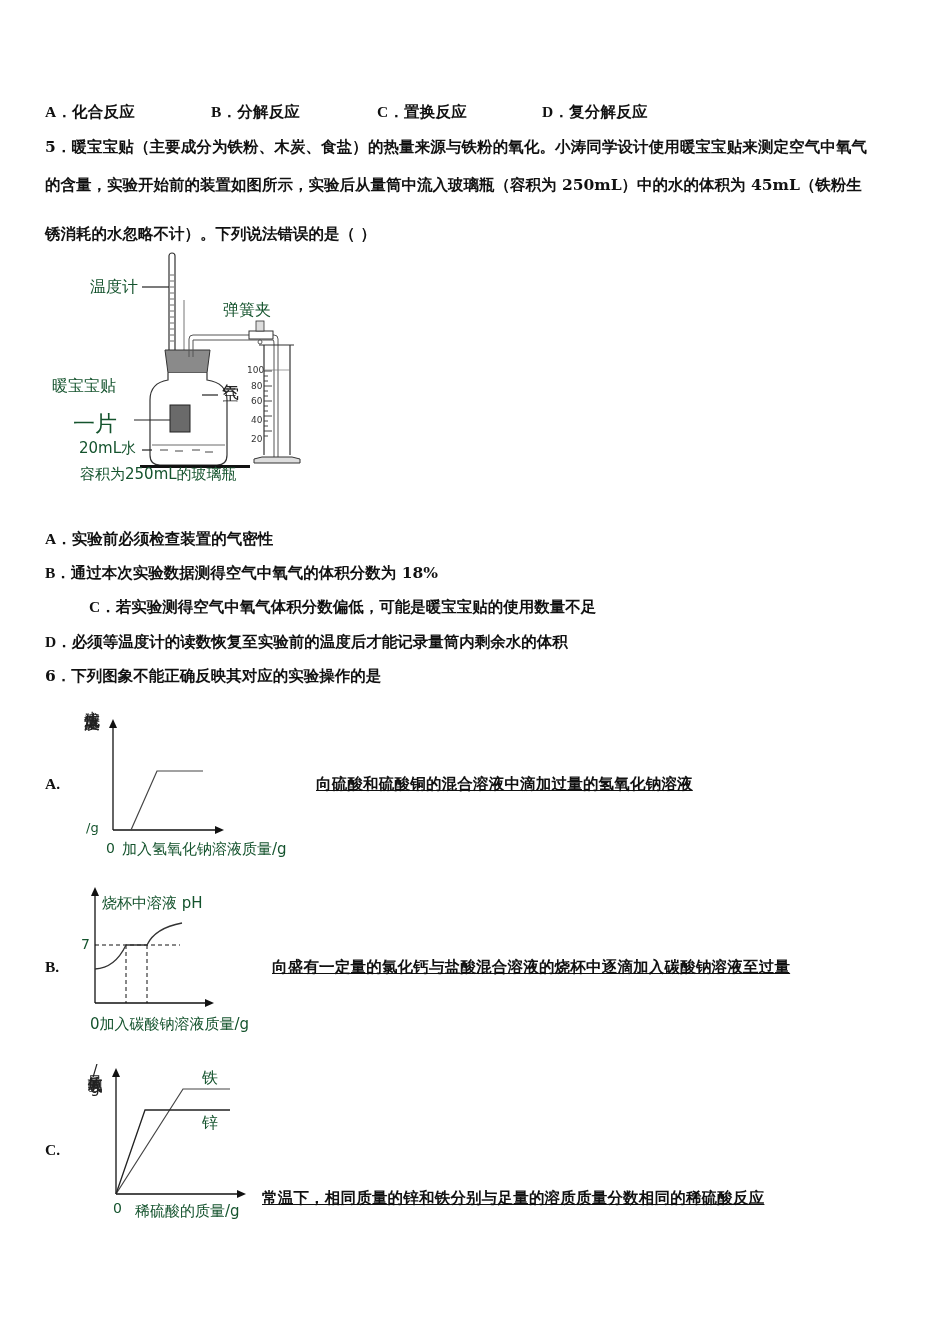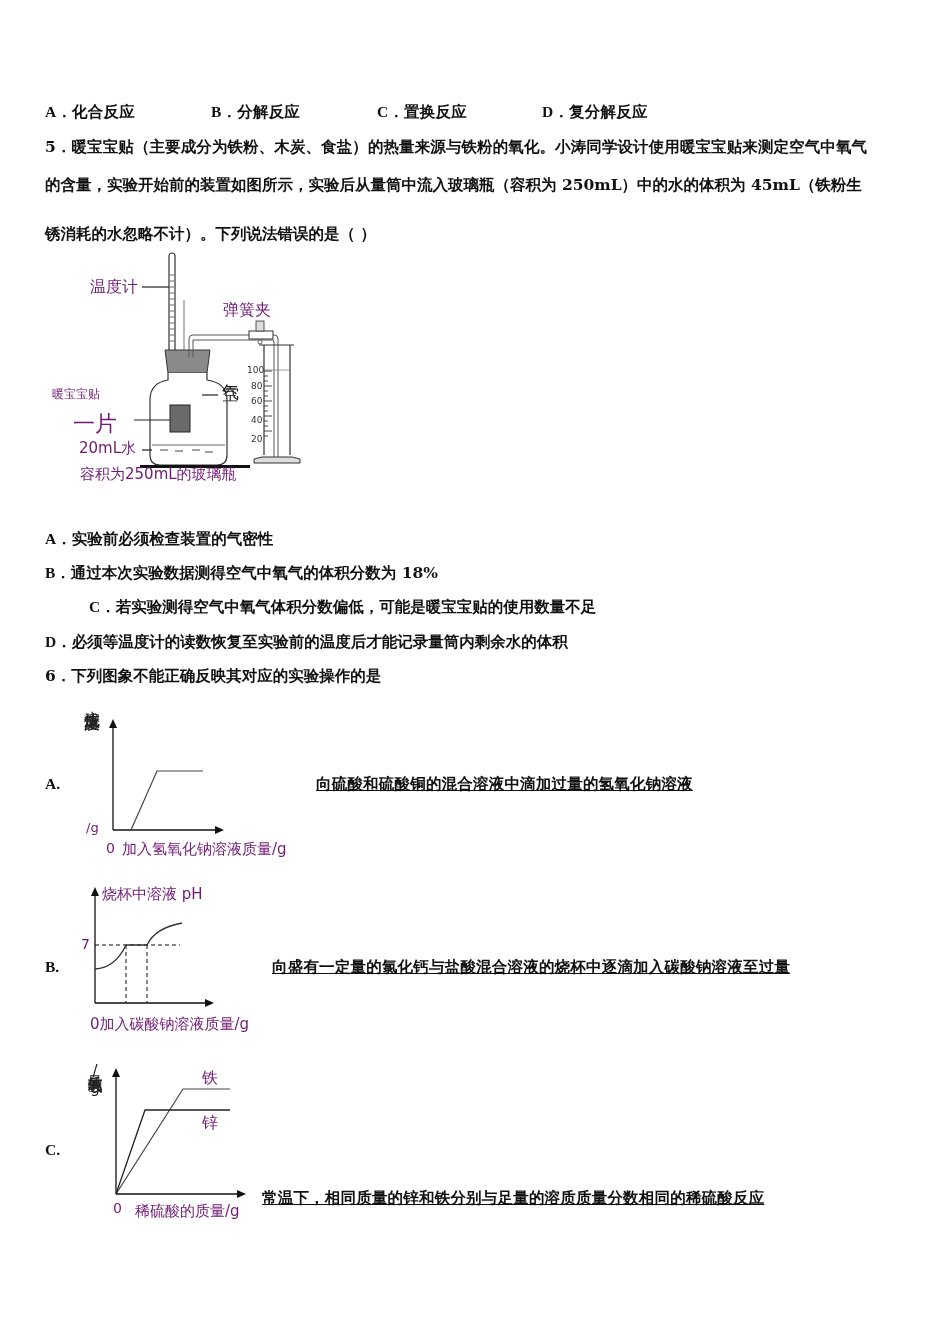--- a/index.html
+++ b/index.html
@@ -2,21 +2,21 @@
 <html><head>
 <meta charset="utf-8">
 <style>
   html, body { margin:0; padding:0; background:#ffffff; }
   body { width:950px; height:1344px; position:relative; overflow:hidden;
          font-family:"DejaVu Serif","Liberation Serif",serif; color:#111; }
   .abs { position:absolute; }
   .txt { font-size:15.5px; font-weight:bold; white-space:nowrap; letter-spacing:0.2px;text-decoration:underline; }
   .opt-label { font-weight:bold; font-family:"Liberation Serif",serif; }
   .line { position:absolute; left:45px; font-size:15.5px; font-weight:bold; white-space:nowrap; }
-  .lbl { font-family:"DejaVu Sans",sans-serif; font-size:14px; font-weight:normal; color:#701a75; white-space:nowrap; }
+  .lbl { font-family:"DejaVu Sans",sans-serif; font-size:14px; font-weight:normal; color:#14532d; white-space:nowrap; }
   .vlbl { font-family:"DejaVu Sans",sans-serif; font-size:15px; color:#222; writing-mode:vertical-rl; text-orientation:upright; letter-spacing:-1px; line-height:16px; }
   svg text { font-family:"DejaVu Sans",sans-serif; }
 </style>
 </head>
 <body>
 
 <div class="abs txt" style="top:102px; left:45px; width:880px;">
   <span class="abs" style="left:0;"><span class="opt-label">A．</span><span>化合反应</span></span>
   <span class="abs" style="left:166px;"><span class="opt-label">B．</span><span>分解反应</span></span>
   <span class="abs" style="left:332px;"><span class="opt-label">C．</span><span>置换反应</span></span>
@@ -106,21 +106,21 @@
       <text x="205" y="128">100</text>
       <text x="209" y="144">80</text>
       <text x="209" y="159">60</text>
       <text x="209" y="178">40</text>
       <text x="209" y="197">20</text>
     </g>
   </svg>
   <div class="abs lbl" style="top:32px; left:48px; font-size:16px;">温度计</div>
   <div class="abs lbl" style="top:55px; left:181px; font-size:16px;">弹簧夹</div>
   <div class="abs vlbl" style="top:126px; left:180px; font-size:17px; line-height:18px;">空气</div>
-  <div class="abs lbl" style="top:141px; left:10px; font-size:12px;">暖宝宝贴</div>
+  <div class="abs lbl" style="top:131px; left:10px; font-size:16px;">暖宝宝贴</div>
   <div class="abs lbl" style="top:164px; left:31px; font-size:22px;">一片</div>
   <div class="abs lbl" style="top:194px; left:37px; font-size:15px;">20mL水</div>
   <div class="abs lbl" style="top:220px; left:38px; font-size:15px;">容积为250mL的玻璃瓶</div>
 </div>
 
 <div class="line" style="top:529px;"><span class="opt-label">A．</span><span>实验前必须检查装置的气密性</span></div>
 <div class="line" style="top:563px;"><span class="opt-label">B．</span><span>通过本次实验数据测得空气中氧气的体积分数为 18%</span></div>
 <div class="line" style="top:597px;margin-left:44px;"><span class="opt-label">C．</span><span>若实验测得空气中氧气体积分数偏低，可能是暖宝宝贴的使用数量不足</span></div>
 <div class="line" style="top:632px;"><span class="opt-label">D．</span><span>必须等温度计的读数恢复至实验前的温度后才能记录量筒内剩余水的体积</span></div>
 
@@ -147,21 +147,21 @@
   <svg class="abs" width="230" height="160" style="top:0; left:0;">
     <line x1="15" y1="125" x2="15" y2="15" stroke="#111" stroke-width="1.3"></line>
     <polygon points="15,9 11,18 19,18" fill="#111"></polygon>
     <line x1="15" y1="125" x2="128" y2="125" stroke="#111" stroke-width="1.3"></line>
     <polygon points="134,125 125,121 125,129" fill="#111"></polygon>
     <line x1="15" y1="67" x2="100" y2="67" stroke="#111" stroke-width="1" stroke-dasharray="4,3"></line>
     <line x1="46" y1="67" x2="46" y2="125" stroke="#111" stroke-width="1" stroke-dasharray="4,3"></line>
     <line x1="67" y1="67" x2="67" y2="125" stroke="#111" stroke-width="1" stroke-dasharray="4,3"></line>
     <path d="M15 91 Q35 90 46 67 L67 67 Q75 50 102 45" fill="none" stroke="#333" stroke-width="1.3"></path>
   </svg>
-  <div class="abs lbl" style="top:7px; left:22px; font-size:15px;">烧杯中溶液  pH</div>
+  <div class="abs lbl" style="top:16px; left:22px; font-size:15px;">烧杯中溶液  pH</div>
   <div class="abs lbl" style="top:58px; left:1px; font-size:14px;">7</div>
   <div class="abs lbl" style="top:137px; left:10px; font-size:15px;">0加入碳酸钠溶液质量/g</div>
 </div>
 <div class="abs txt" style="top:957px; left:272px;">向盛有一定量的氯化钙与盐酸混合溶液的烧杯中逐滴加入碳酸钠溶液至过量</div>
 
 <div class="abs opt-label" style="top:1141px; left:45px; font-size:15.5px;">C.</div>
 <div class="abs" style="top:1062px; left:80px; width:230px; height:165px;">
   <div class="abs vlbl" style="top:5px; left:7px; font-size:15px; line-height:16px;">氢气的质量/g</div>
   <svg class="abs" width="230" height="165" style="top:0; left:0;">
     <line x1="36" y1="132" x2="36" y2="12" stroke="#111" stroke-width="1.3"></line>

